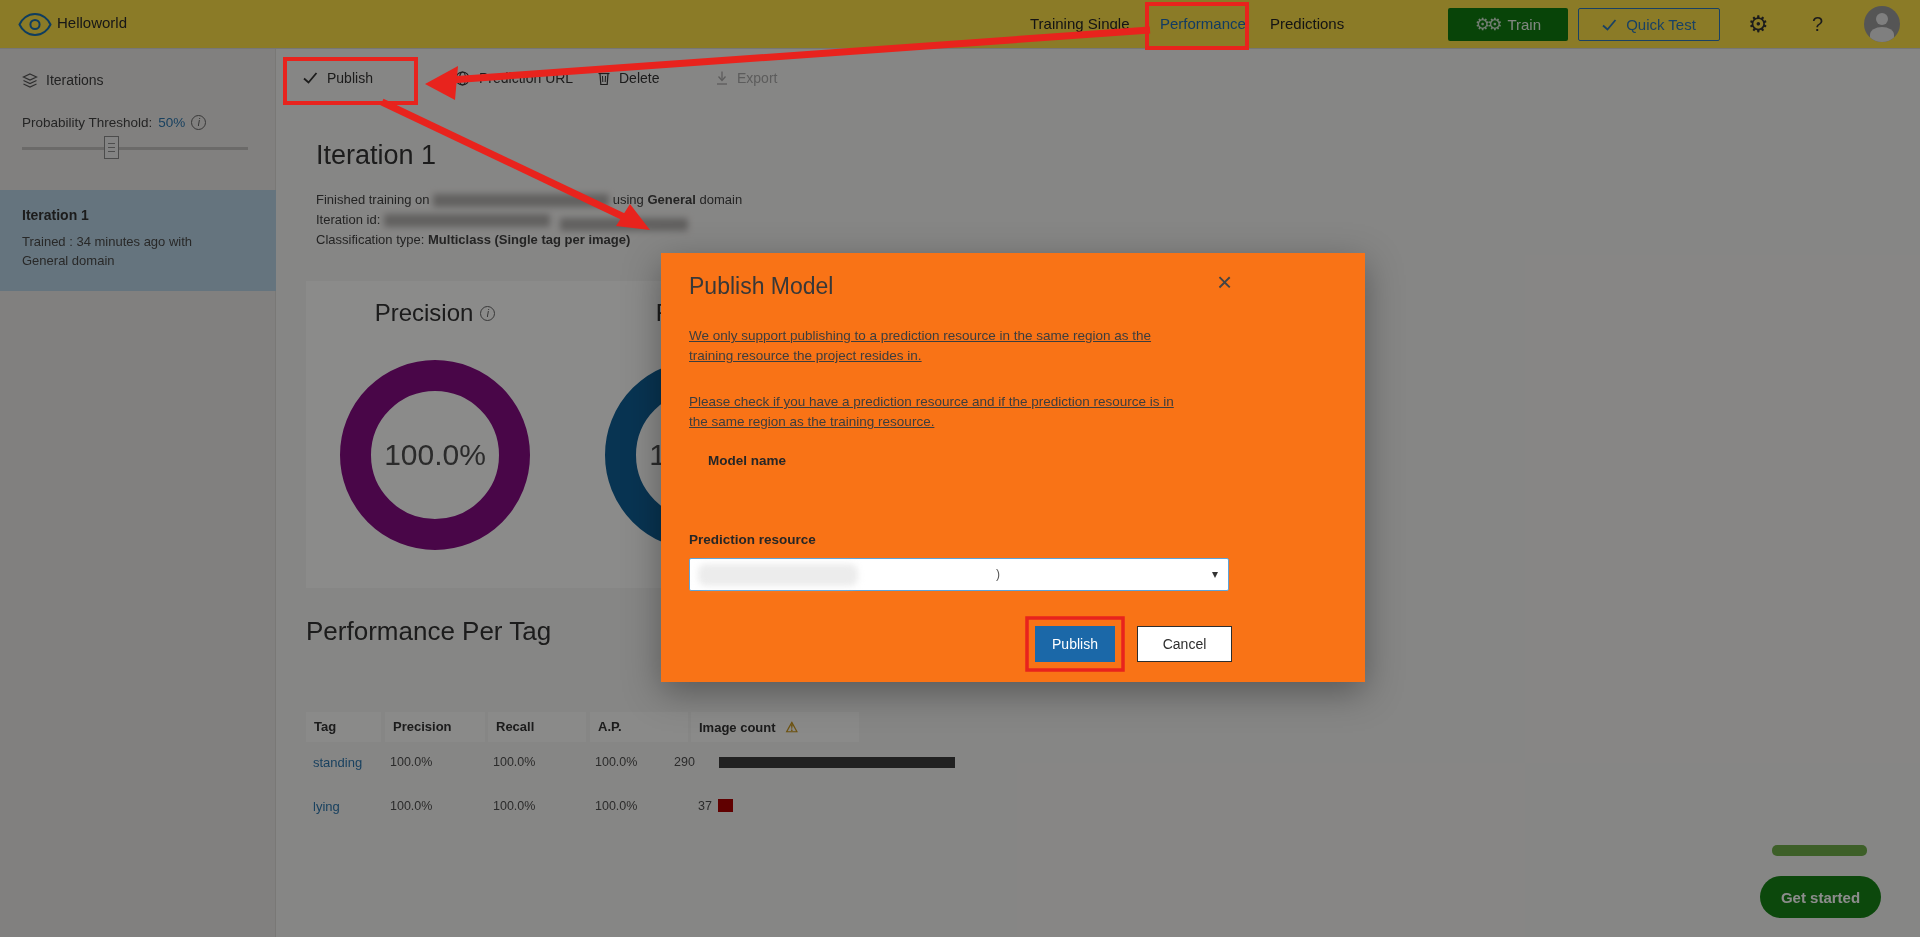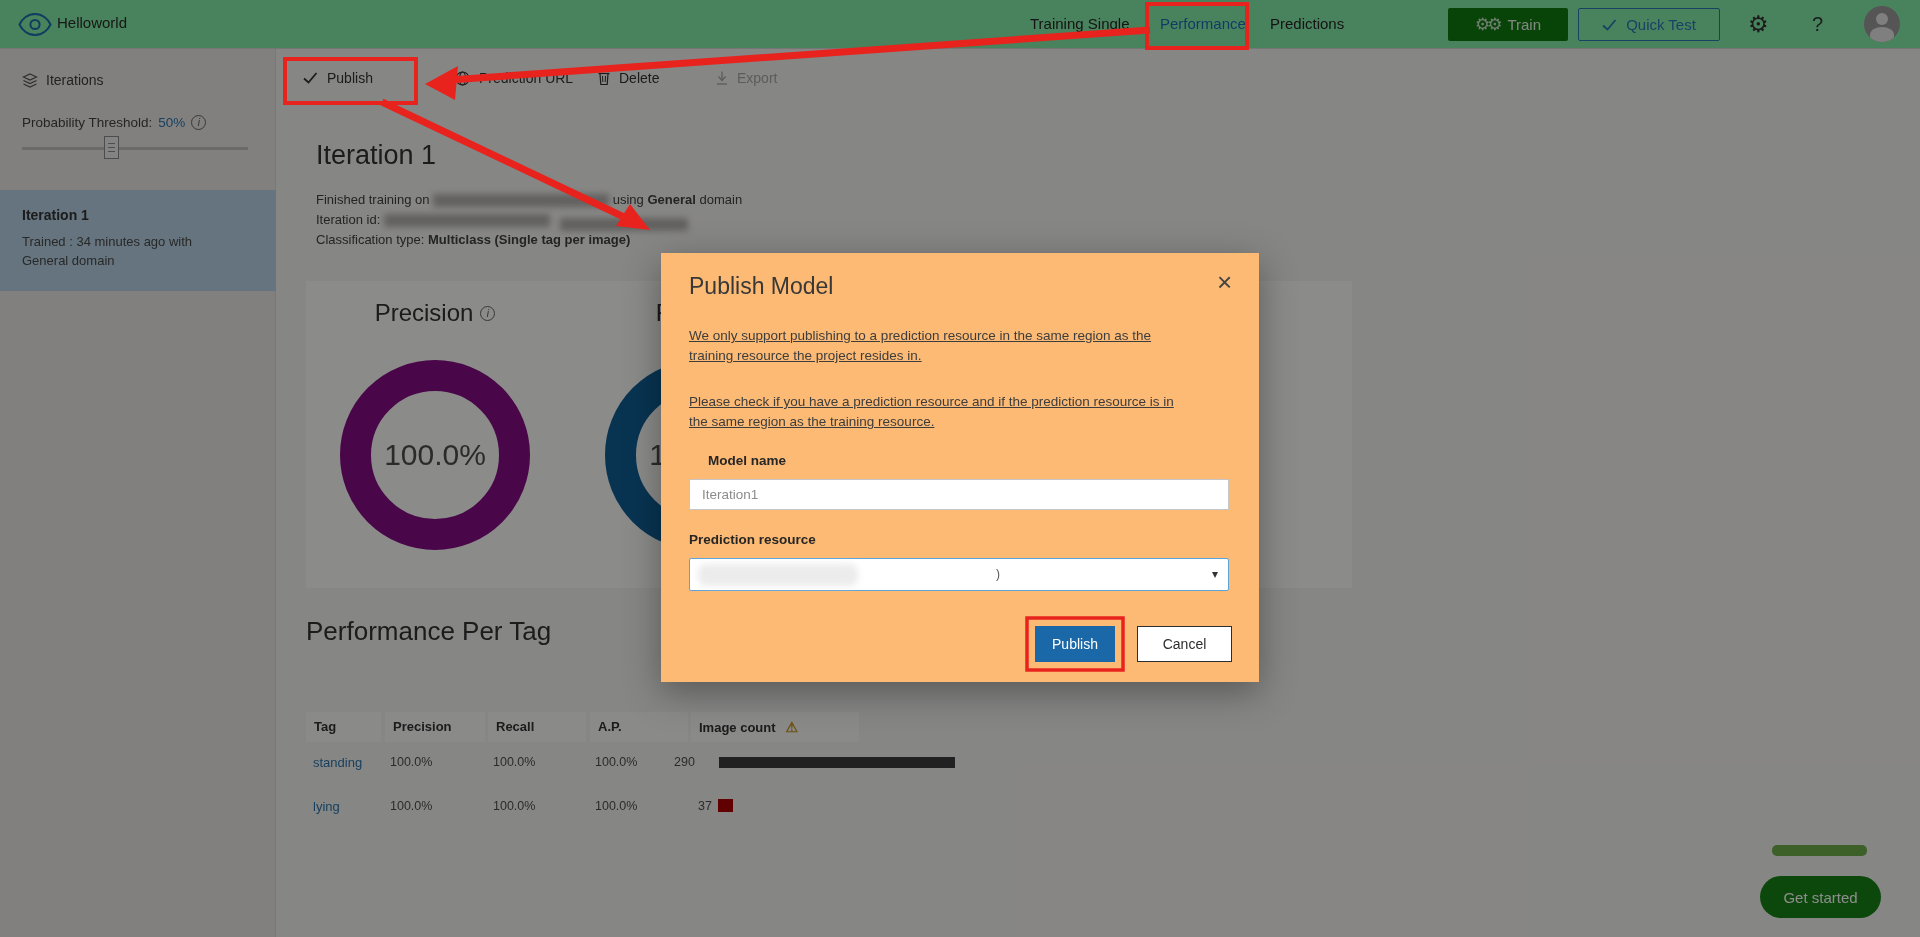--- a/index.html
+++ b/index.html
@@ -1,21 +1,21 @@
 <!DOCTYPE html>
 <html><head>
 <meta charset="utf-8">
 <style>
   * { margin:0; padding:0; box-sizing:border-box; }
   html,body { width:1920px; height:937px; overflow:hidden; font-family:"Liberation Sans", sans-serif; }
   #app { position:relative; width:1920px; height:937px; background:#f5f4f2; overflow:hidden; }
   .abs { position:absolute; }
 
   
-  #topbar { position:absolute; left:0; top:0; width:1920px; height:49px; background:#86efac; border-bottom:1px solid #d8d8d8; z-index:10; }
+  #topbar { position:absolute; left:0; top:0; width:1920px; height:49px; background:#fde047; border-bottom:1px solid #d8d8d8; z-index:10; }
   .app-name { left:57px; top:14px; font-size:15px; color:#2b2b2b; }
   .nav-item { top:15px; font-size:15px; color:#262626; cursor:pointer; }
   .nav-item.active { color:#1f6cb5; }
   .btn-train { left:1448px; top:8px; width:120px; height:33px; background:#107c10; color:#eaf4ea; border:none; border-radius:2px; font-size:15px; display:flex; align-items:center; justify-content:center; gap:8px; cursor:pointer; }
   .btn-train .gears { font-size:17px; color:#cfe4cf; letter-spacing:-3px; }
   .btn-quicktest { left:1578px; top:8px; width:142px; height:33px; background:transparent; color:#2f77b6; border:1px solid #2f77b6; border-radius:2px; font-size:15px; display:flex; align-items:center; justify-content:center; gap:9px; cursor:pointer; }
   .icon-gear { left:1748px; top:11px; font-size:23px; color:#333; cursor:pointer; }
   .icon-help { left:1812px; top:13px; font-size:20px; color:#333; cursor:pointer; }
   .avatar { left:1864px; top:6px; width:36px; height:36px; border-radius:50%; background:#9b9b9b; overflow:hidden; cursor:pointer; }
   .avatar .head { position:absolute; left:12px; top:7px; width:12px; height:12px; border-radius:50%; background:#e8e8e8; }
@@ -49,25 +49,25 @@
   .h-pertag { left:30px; top:567px; font-size:26px; font-weight:300; color:#333; }
   .th { top:663px; height:30px; background:#fbfbfa; font-size:13px; font-weight:bold; color:#333; line-height:30px; padding-left:8px; }
   .sort-caret { font-weight:bold; color:#1a1a1a; font-size:13px; margin-left:42px; }
   .warn { color:#c8971f; font-size:14px; margin-left:10px; }
   .cell { font-size:12.5px; color:#4f4f4f; }
   .taglink { font-size:13px; color:#2e77ae; cursor:pointer; }
   .countbar { height:11px; }
 
   
   .mini-progress { left:1772px; top:845px; width:95px; height:11px; border-radius:5px; background:#6fae4a; }
-  .btn-getstarted { left:1760px; top:876px; width:121px; height:42px; border-radius:21px; background:#168416; color:#fff; font-size:15px; font-weight:normal; border:none; cursor:pointer; }
+  .btn-getstarted { left:1760px; top:876px; width:121px; height:42px; border-radius:21px; background:#168416; color:#fff; font-size:15px; font-weight:bold; border:none; cursor:pointer; }
 
   
   #overlay { position:absolute; left:0; top:0; width:1920px; height:937px; background:rgba(0,0,0,0.45); z-index:40; }
-  #dialog { position:absolute; left:661px; top:253px; width:598px; height:429px; background:#fdba74; box-shadow:0 10px 34px rgba(0,0,0,0.35); z-index:50; }
+  #dialog { position:absolute; left:661px; top:253px; width:704px; height:429px; background:#f97316; box-shadow:0 10px 34px rgba(0,0,0,0.35); z-index:50; }
   .dlg-title { left:28px; top:20px; font-size:23px; color:#383838; }
   .dlg-close { left:556px; top:16px; font-size:26px; color:#444; cursor:pointer; line-height:26px; }
   .dlg-p { left:28px; width:505px; font-size:13.5px; line-height:20px; color:#3d3d3d;text-decoration:underline; }
   .dlg-label { left:28px; font-size:13.5px; font-weight:bold; color:#262626; }
   .dlg-input { left:28px; top:226px; width:540px; height:31px; border:1px solid #c6c6c6; background:#fff; padding-left:12px; font-size:13.5px; color:#8c8c8c; font-family:"Liberation Sans", sans-serif; }
   .dlg-select { left:28px; top:305px; width:540px; height:33px; border:1px solid #5ea3d8; border-radius:2px; background:#fff; cursor:pointer; }
   .dlg-select .blob { position:absolute; left:8px; top:5px; width:160px; height:22px; background:#ececec; filter:blur(3px); border-radius:8px; }
   .dlg-select .tail { position:absolute; left:306px; top:8px; font-size:12px; color:#555; }
   .dlg-select .caret { position:absolute; right:10px; top:8px; font-size:12px; color:#333; }
   .dlg-publish { left:374px; top:373px; width:80px; height:36px; border:none; color:#fff; font-size:14px; cursor:pointer; }
@@ -242,21 +242,20 @@
 
   <div id="overlay"></div>
 
   <div id="dialog">
     <div class="abs dlg-title">Publish Model</div>
     <span class="abs dlg-close">×</span>
     <p class="abs dlg-p" style="top:73px;">We only support publishing to a prediction resource in the same region as the training resource the project resides in.</p>
     <p class="abs dlg-p" style="top:139px;">Please check if you have a prediction resource and if the prediction resource is in the same region as the training resource.</p>
 
     <label class="abs dlg-label" style="top:200px;padding-left:19px;">Model name</label>
-    <input class="abs dlg-input" type="text" value="Iteration1" style="">
 
     <label class="abs dlg-label" style="top:279px;">Prediction resource</label>
     <div class="abs dlg-select">
       <span class="blob"></span>
       <span class="tail">)</span>
       <span class="caret">▾</span>
     </div>
 
     <button class="abs dlg-publish" style="background-color: rgb(27, 104, 168);">Publish</button>
     <button class="abs dlg-cancel">Cancel</button>

